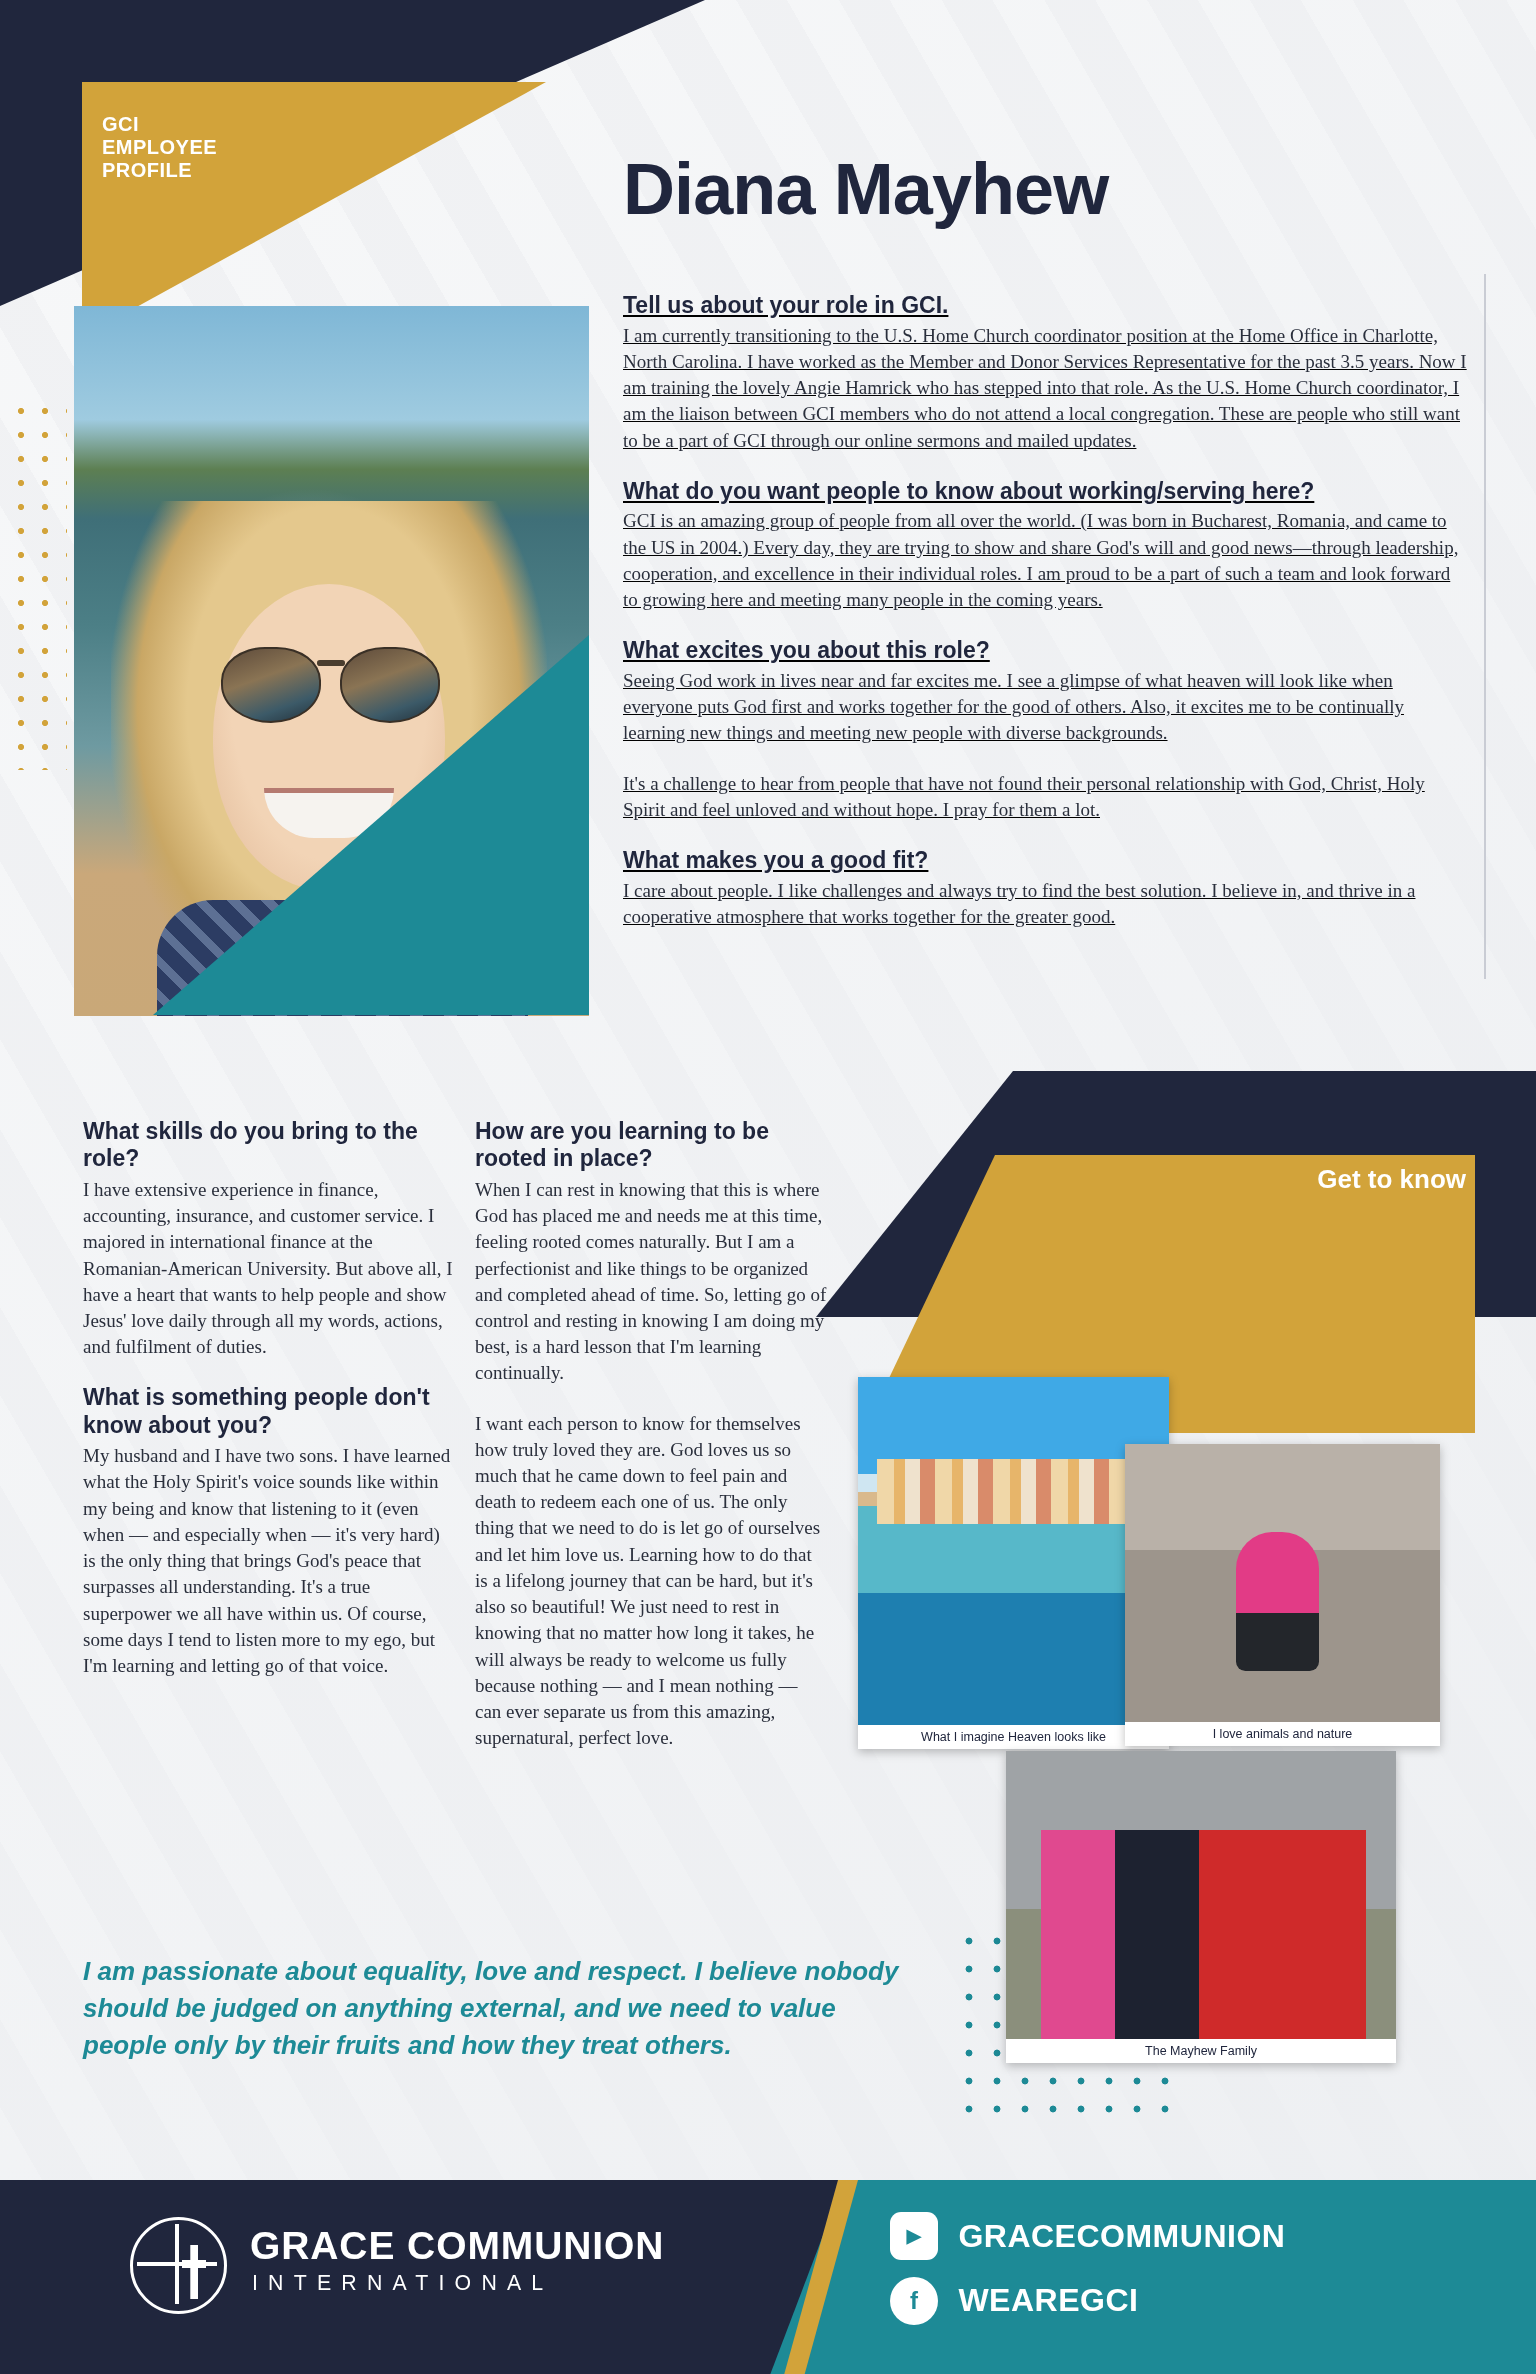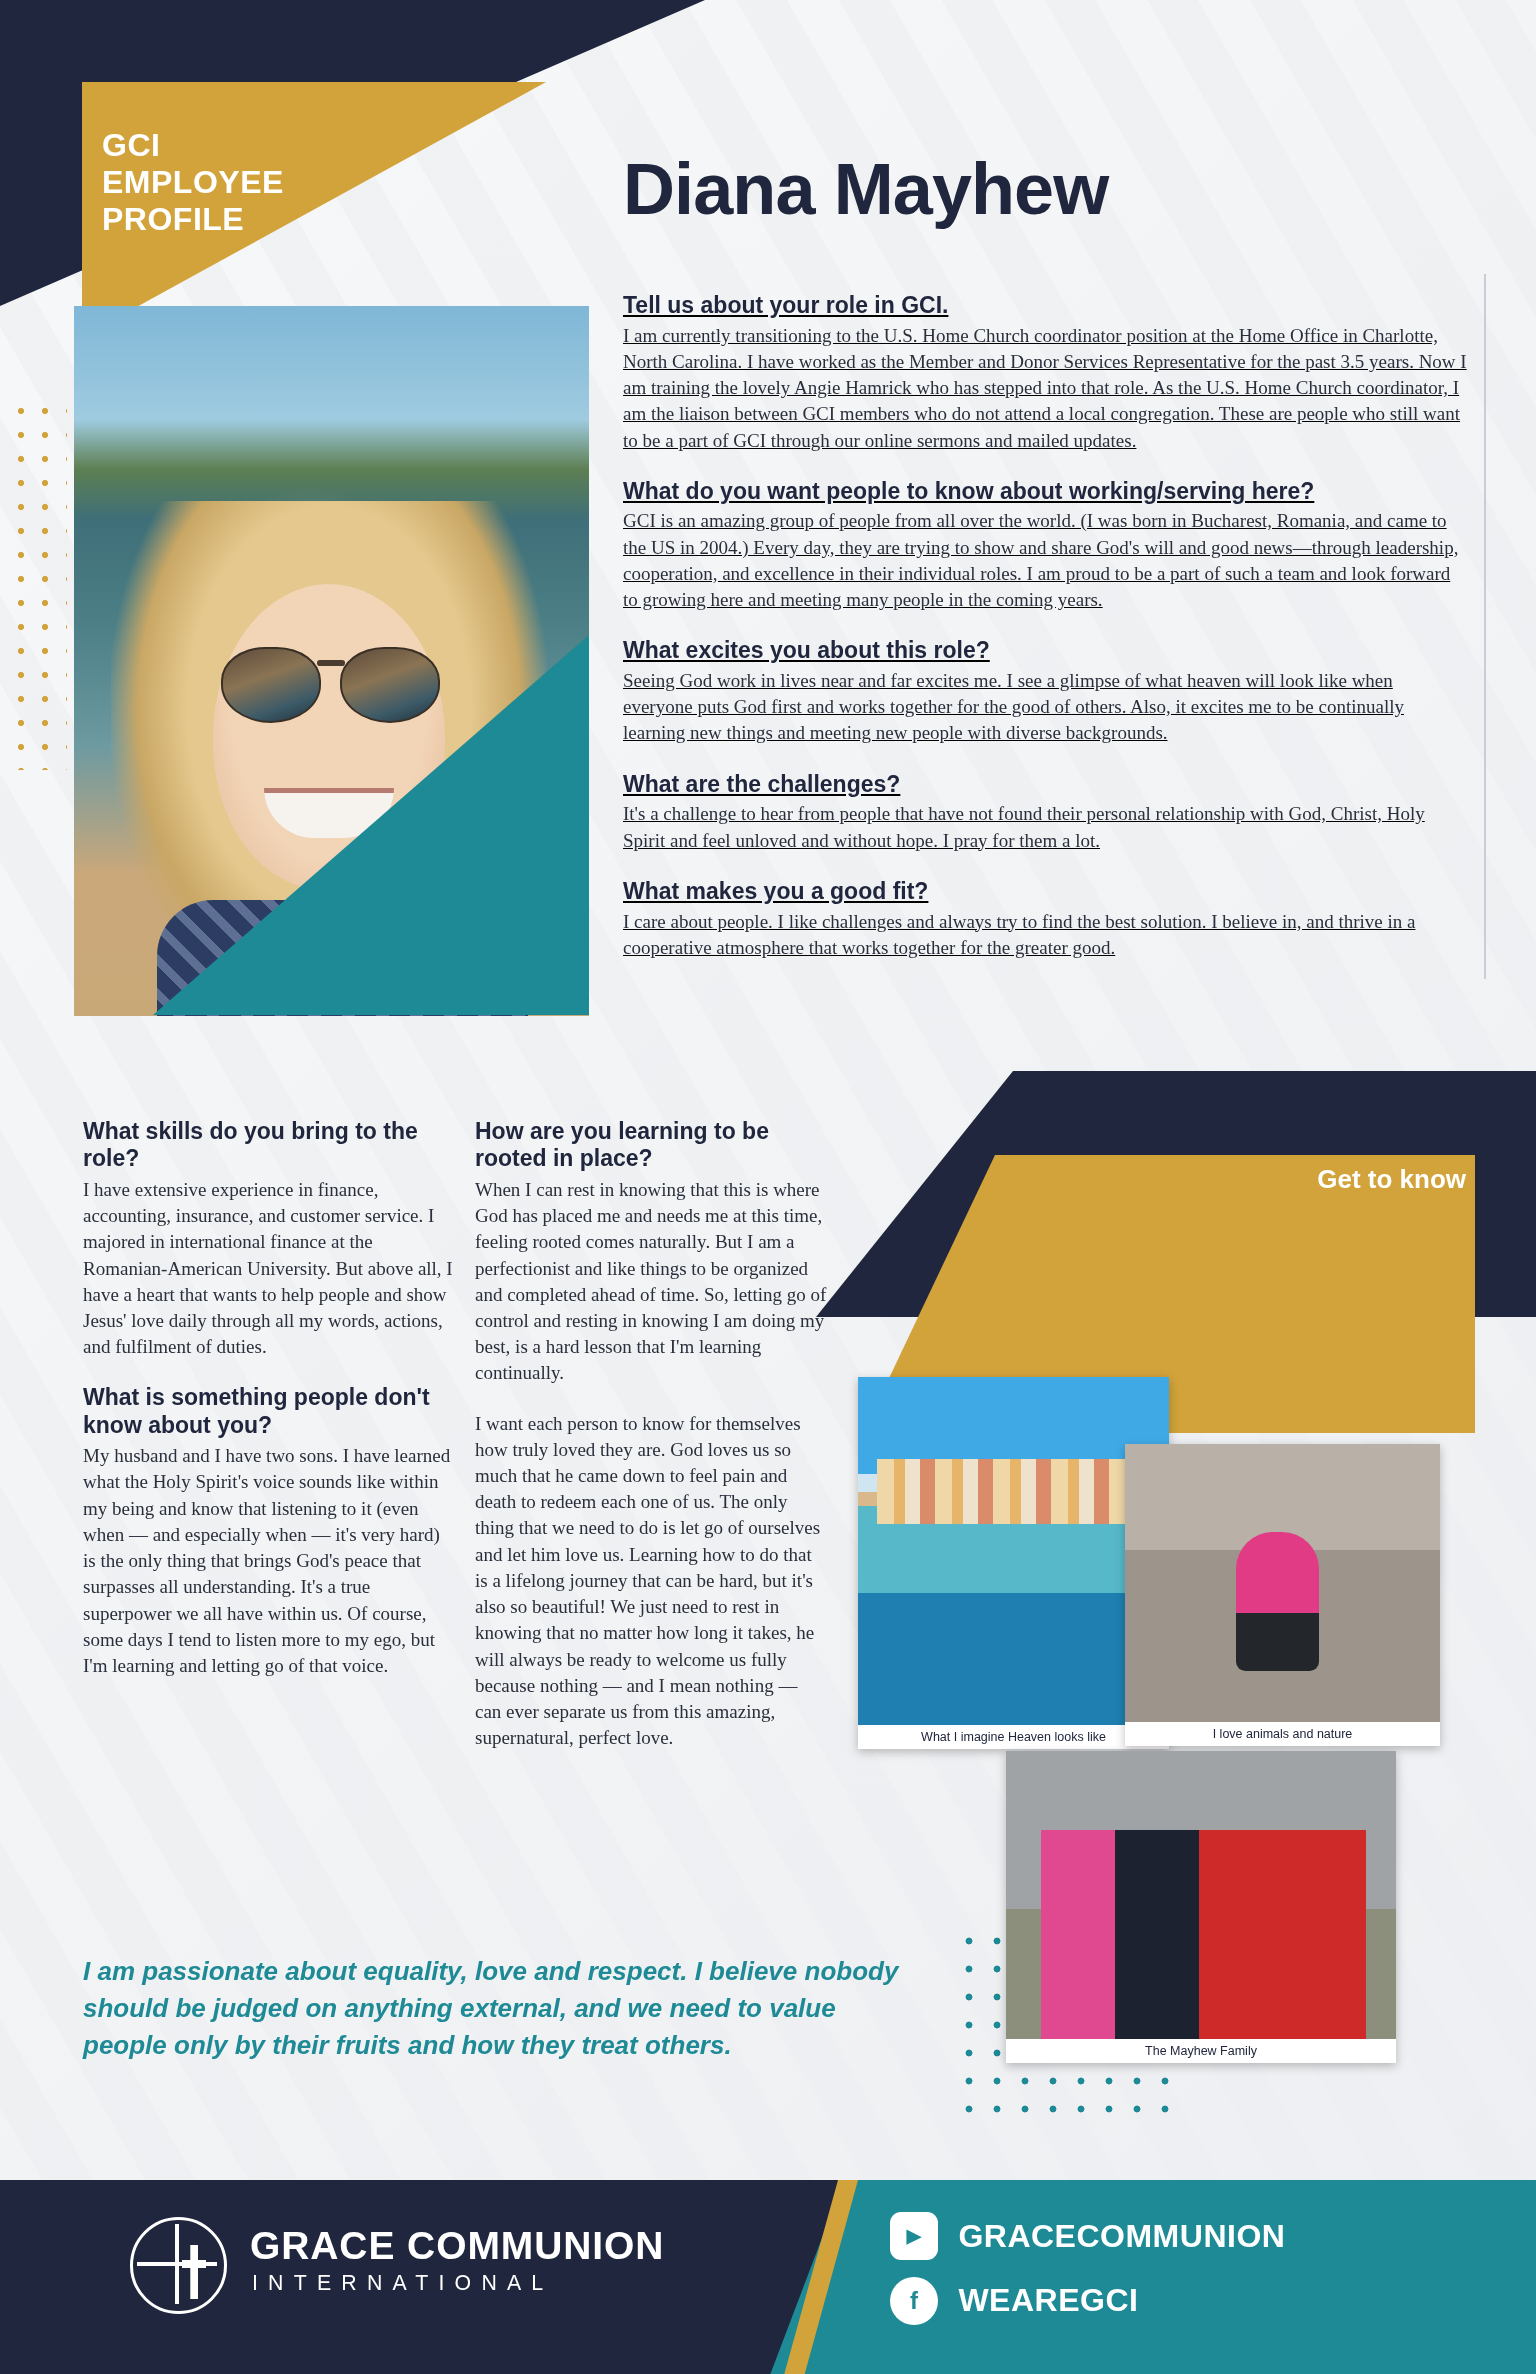--- a/index.html
+++ b/index.html
@@ -23,22 +23,22 @@
     position:absolute;left:0;top:0;width:705px;height:306px;
     background:#20263d;
     clip-path:polygon(0 0, 705px 0, 0 306px);
   }
   .gold-top{
     position:absolute;left:82px;top:82px;width:464px;height:255px;
     background:#d2a33a;
     clip-path:polygon(0 0, 464px 0, 0 255px);
   }
   .hero-title{
-    position:absolute;left:102px;top:127px;
-    color:#ffffff;font-weight:bold;font-size:32px;line-height:1.16;
+    position:absolute;left:102px;top:113px;
+    color:#ffffff;font-weight:bold;font-size:20px;line-height:1.16;
     letter-spacing:0.5px;
   }
   .name-title{
     position:absolute;left:623px;top:148px;
     font-size:72px;font-weight:bold;color:#20263d;letter-spacing:-0.9px;text-align:center;
   }
   .vline{
     position:absolute;left:1484px;top:274px;width:1.9px;height:705px;background:#c9ccd4;
   }
   
@@ -238,21 +238,20 @@
     </div>
     <div>
       <p class="q">What do you want people to know about working/serving here?</p>
       <p class="a">GCI is an amazing group of people from all over the world. (I was born in Bucharest, Romania, and came to the US in 2004.) Every day, they are trying to show and share God's will and good news—through leadership, cooperation, and excellence in their individual roles. I am proud to be a part of such a team and look forward to growing here and meeting many people in the coming years.</p>
     </div>
     <div>
       <p class="q">What excites you about this role?</p>
       <p class="a">Seeing God work in lives near and far excites me. I see a glimpse of what heaven will look like when everyone puts God first and works together for the good of others. Also, it excites me to be continually learning new things and meeting new people with diverse backgrounds.</p>
     </div>
     <div>
-      <p class="q">What are the challenges?</p>
       <p class="a">It's a challenge to hear from people that have not found their personal relationship with God, Christ, Holy Spirit and feel unloved and without hope. I pray for them a lot.</p>
     </div>
     <div>
       <p class="q">What makes you a good fit?</p>
       <p class="a">I care about people. I like challenges and always try to find the best solution. I believe in, and thrive in a cooperative atmosphere that works together for the greater good.</p>
     </div>
   </div>
 
   <div class="navy-mid"></div>
   <div class="gold-mid"></div>

